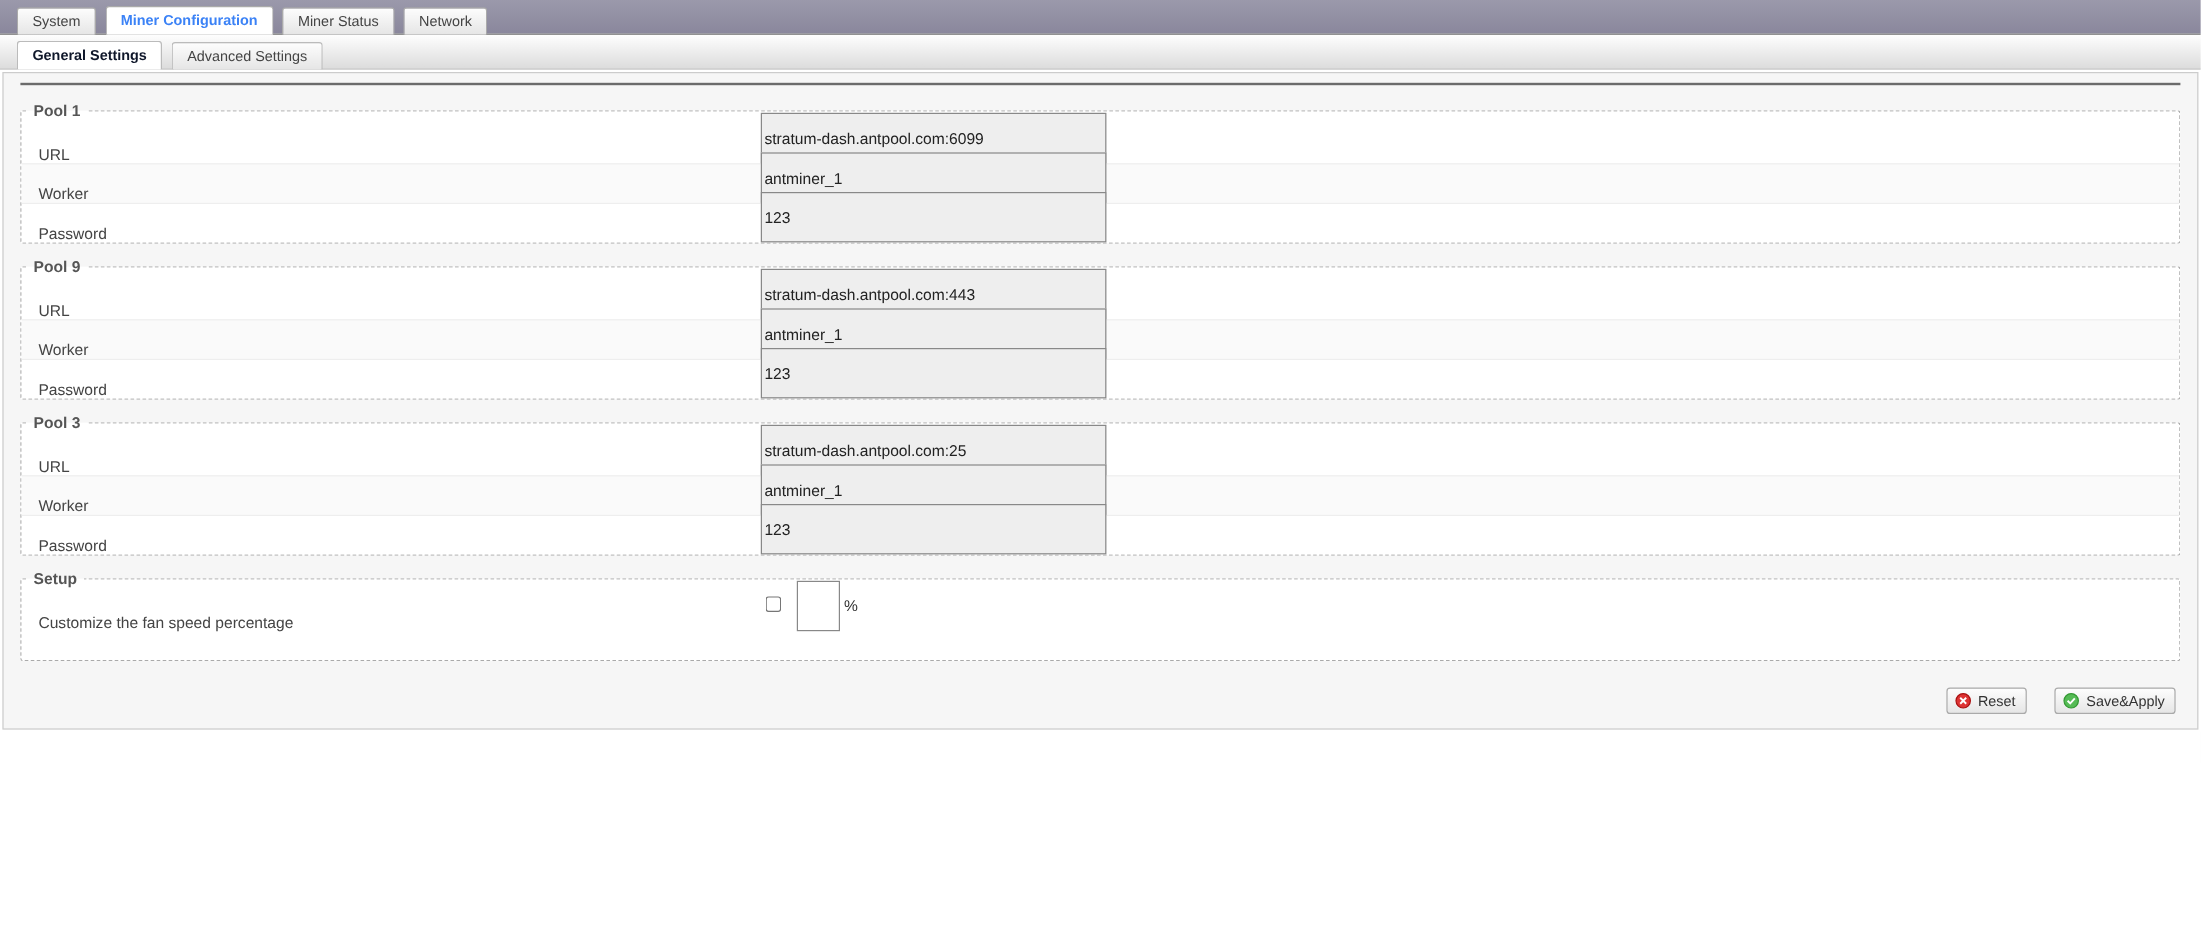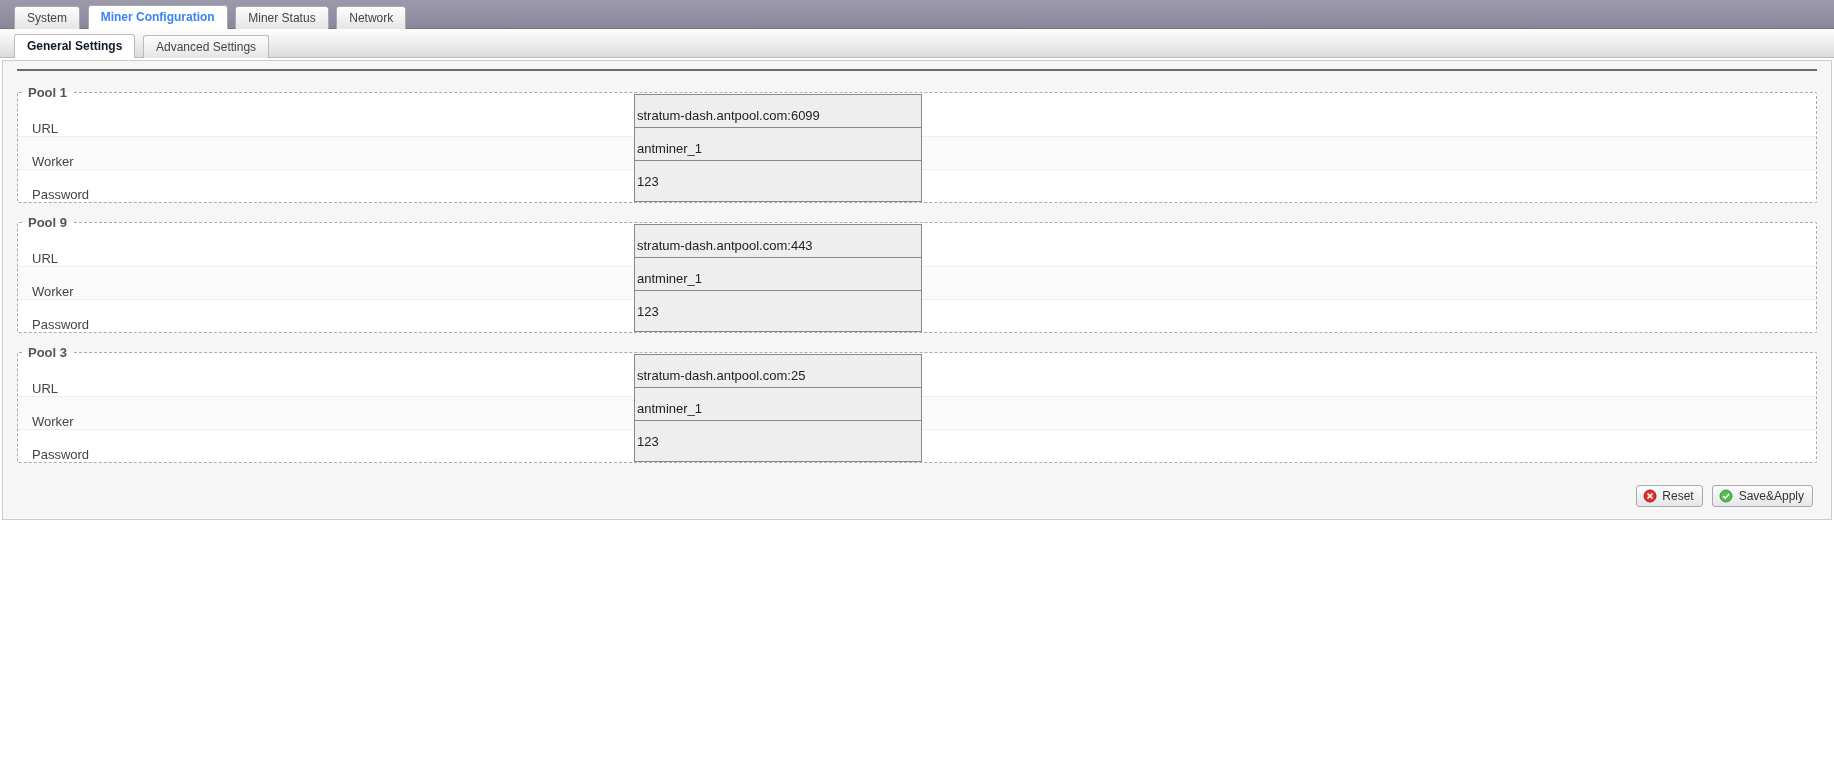--- a/index.html
+++ b/index.html
@@ -16,21 +16,21 @@
 fieldset{border:1px dashed #aaa;border-radius:2px;margin:0 0 12px 0;padding:4px 0 0 0;background:#fff}
 legend{margin-left:4px;padding:0 6px;color:#555;font-weight:bold;font-size:13px}
 .row{display:flex;align-items:flex-end;height:32px;border-top:1px solid #eee}
 .row:first-of-type{border-top:none}
 .row:nth-of-type(even){background:#fafafa}
 .row .lab{width:600px;padding-left:14px;color:#444;font-size:13px}
 .row .val{flex:1;padding-left:2px}
 .row input[type=text]{width:282px;height:18px;border:1px solid #888;background:#eee;font-family:Arial;font-size:13px;padding:11px 2px;color:#222}
 .row .fanwrap input[type=text]{width:30px;background:#fff;border:1px solid #888;height:18px;margin-left:6px}
 .actions{text-align:right;padding:10px 4px 4px 0}
-.btn{display:inline-block;border:1px solid #aaa;border-radius:3px;background:linear-gradient(#fdfdfd,#e6e6e6);padding:3px 8px 3px 6px;font-size:12px;color:#333;cursor:pointer;margin-left:6px}
+.btn{display:inline-block;border:1px solid #aaa;border-radius:3px;background:linear-gradient(#fdfdfd,#e6e6e6);padding:3px 8px 3px 6px;font-size:12px;color:#333;cursor:pointer;margin-left:20px}
 .btn svg{vertical-align:-3px;margin-right:2px}
 </style>
 </head>
 <body>
 
 <div class="topbar">
   <span class="tab">System</span>
   <span class="tab active">Miner Configuration</span>
   <span class="tab">Miner Status</span>
   <span class="tab">Network</span>
@@ -85,20 +85,31 @@
     <div class="row">
       <div class="lab">Worker</div>
       <div class="val"><input type="text" value="antminer_1" style=""></div>
     </div>
     <div class="row">
       <div class="lab">Password</div>
       <div class="val"><input type="text" value="123" style=""></div>
     </div>
   </fieldset>
 
+  <fieldset style="padding-bottom:24px">
+    <legend>Setup</legend>
+    <div class="row" style="border-top:none">
+      <div class="lab">Customize the fan speed percentage</div>
+      <div class="val fanwrap">
+        <input type="checkbox" style="">
+        <input type="text" value="" style="">
+        <span>%</span>
+      </div>
+    </div>
+  </fieldset>
 
   <div class="actions">
     <span class="btn">
       <svg width="14" height="14">
           <circle cx="7" cy="7" r="6" fill="#d33" stroke="#a11"></circle>
           <path d="M4.5 4.5 L9.5 9.5 M9.5 4.5 L4.5 9.5" stroke="#fff" stroke-width="1.6"></path>
         </svg>
       <span>Reset</span>
     </span>
     <span class="btn">

